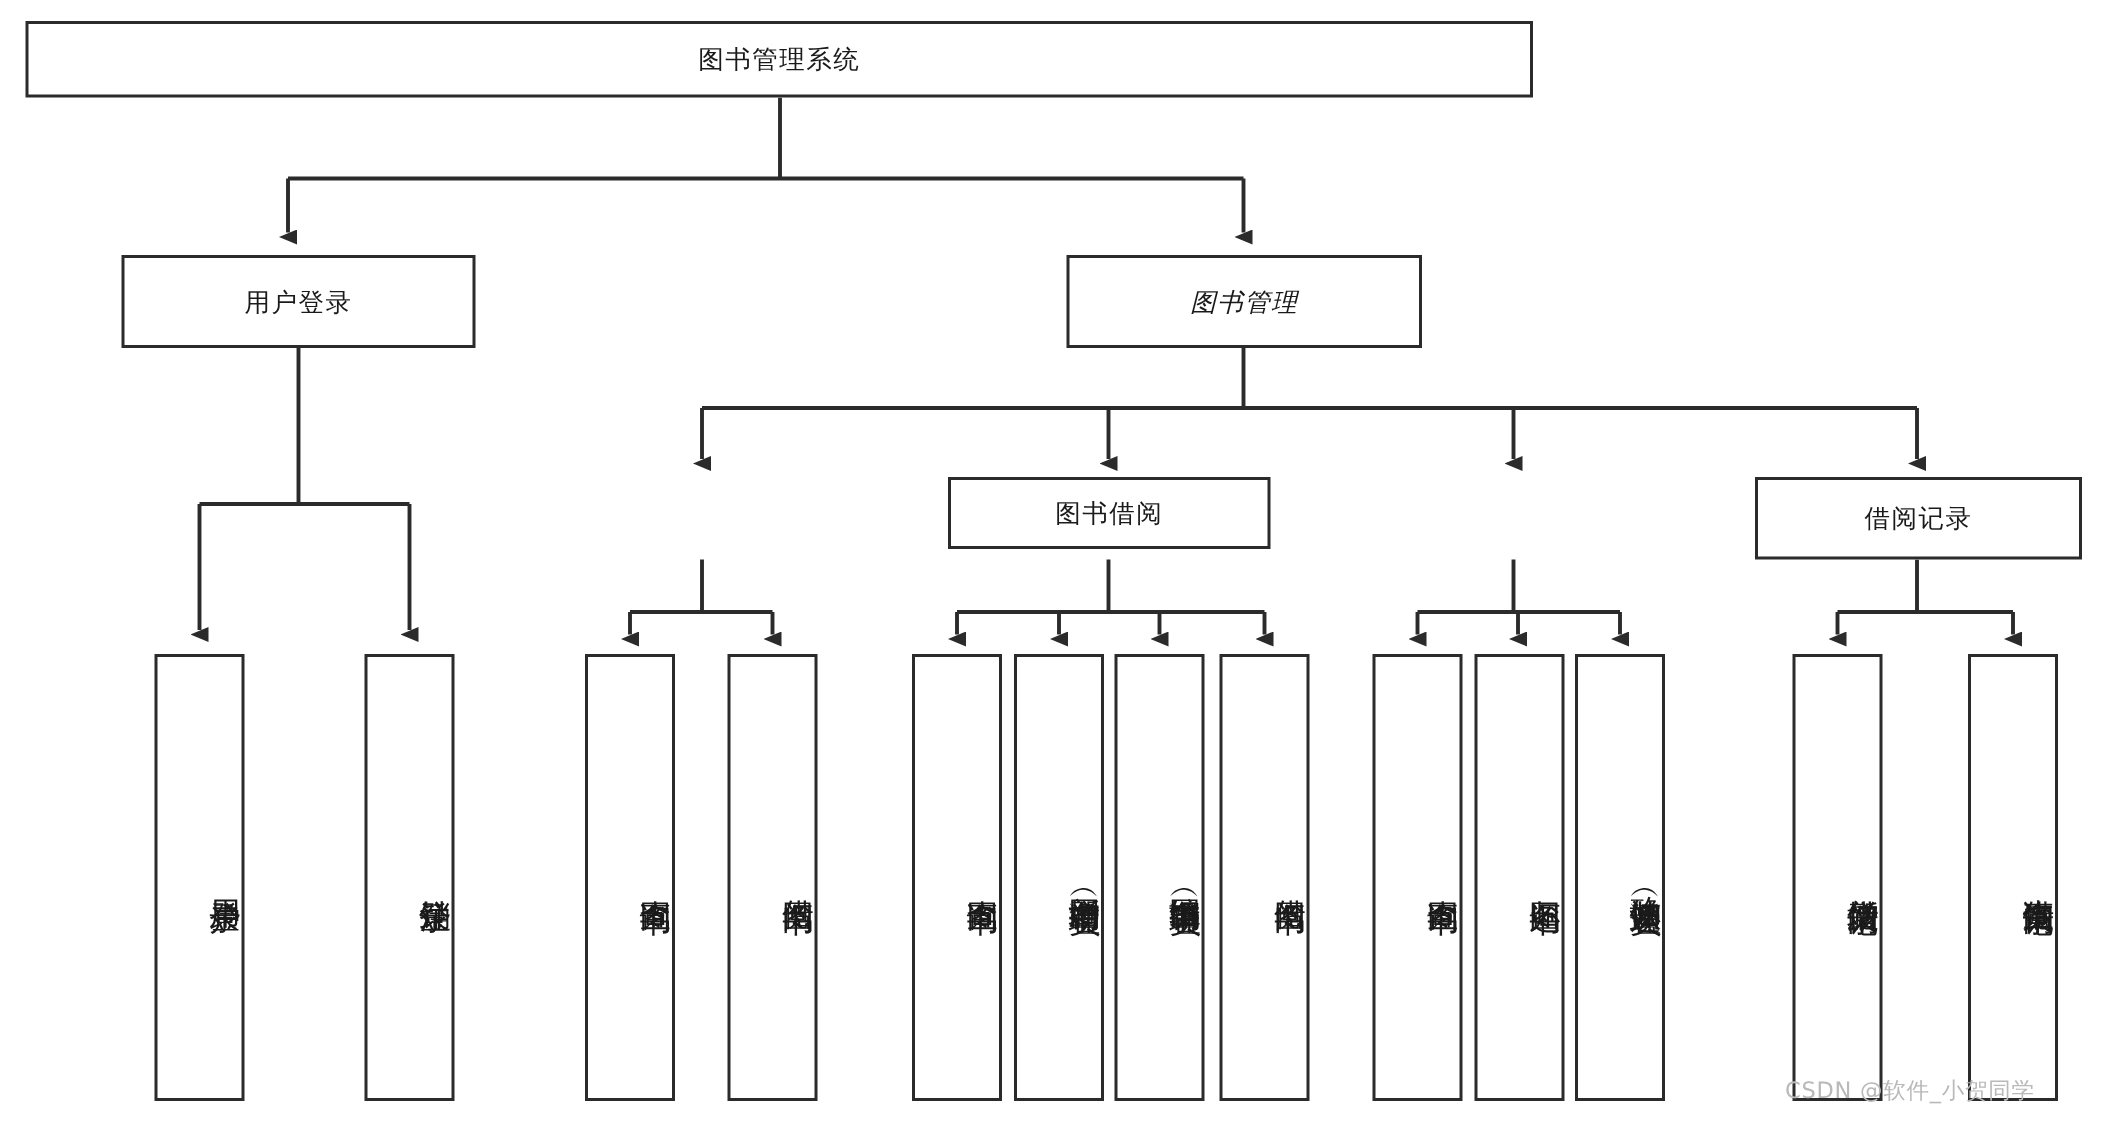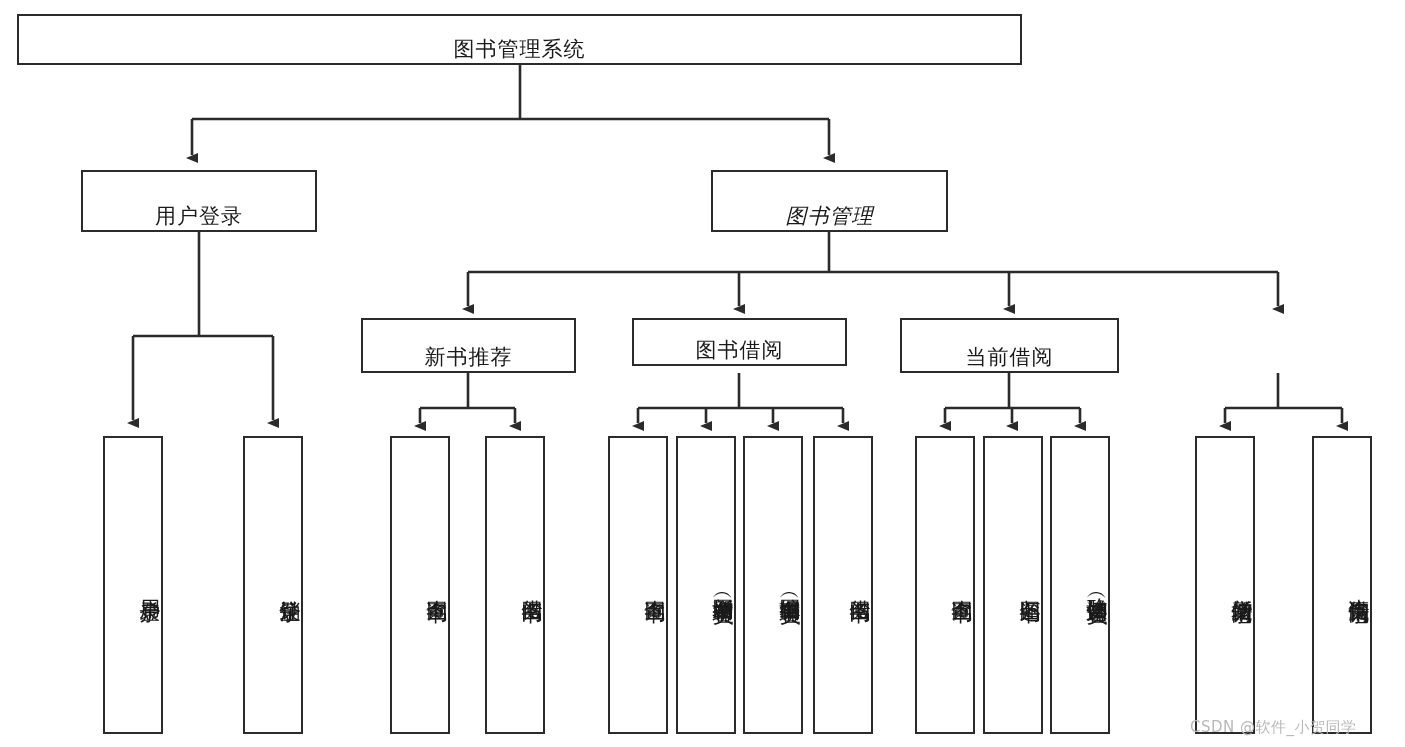--- a/index.html
+++ b/index.html
@@ -28,23 +28,22 @@
     position: absolute;
     box-sizing: border-box;
     border: 2px solid #2b2b2b;
     background: #ffffff;
     display: flex;
     align-items: center;
     justify-content: center;
     color: #1a1a1a;
   }
   .node.horiz {
-    font-size: 21px;
+    font-size: 17px;
     letter-spacing: 1px;
-    align-items: flex-end;
   }
   .node.vert {
     writing-mode: vertical-rl;
     text-orientation: upright;
     font-size: 21px;
     line-height: 1.12;
     letter-spacing: 1px;
     padding: 6px 0;
     align-items: flex-start;
     justify-content: center;
@@ -122,28 +121,25 @@
     <span>图书管理系统</span>
   </div>
 
   <div class="node horiz" style="left:81px; top:170px; width:236px; height:62px;">
     <span>用户登录</span>
   </div>
   <div class="node horiz" style="left:711px; top:170px; width:237px; height:62px;font-style:italic;">
     <span>图书管理</span>
   </div>
 
-  <div class="node horiz" style="left:361px; top:318px; width:215px; height:55px;">
-    <span>新书推荐</span>
-  </div>
   <div class="node horiz" style="left:632px; top:318px; width:215px; height:48px;">
     <span>图书借阅</span>
   </div>
-  <div class="node horiz" style="left:900px; top:318px; width:219px; height:55px;">
-    <span>当前借阅</span>
+  <div class="node horiz" style="left:1170px; top:318px; width:218px; height:55px;">
+    <span>借阅记录</span>
   </div>
 
   <div class="node vert" style="left:103px; top:436px; width:60px; height:298px;">
     <span class="vlabel">用户登录</span>
   </div>
   <div class="node vert" style="left:243px; top:436px; width:60px; height:298px;">
     <span class="vlabel">注销登录</span>
   </div>
 
   <div class="node vert" style="left:390px; top:436px; width:60px; height:298px;">

